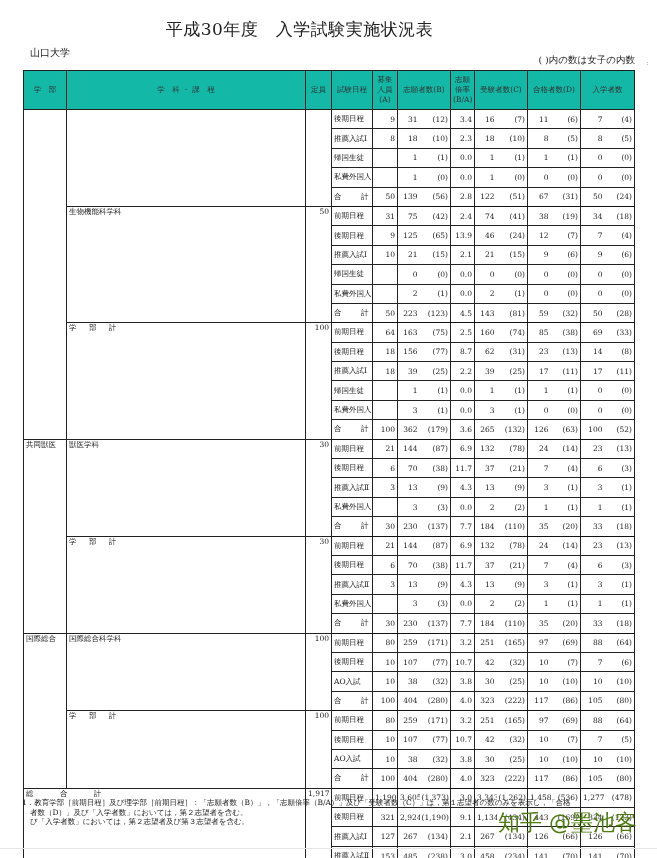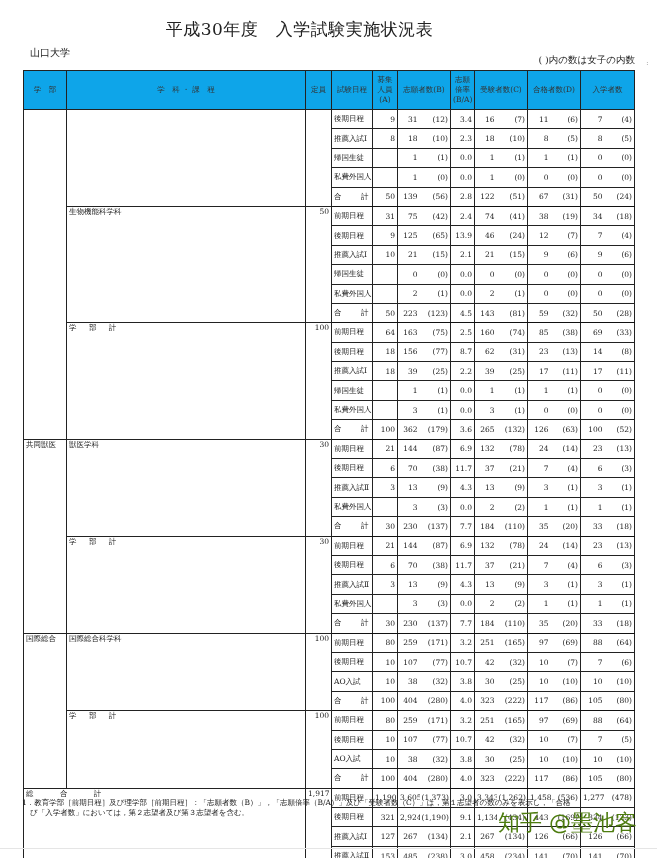--- a/index.html
+++ b/index.html
@@ -7,21 +7,21 @@
          font-family:"DejaVu Serif", "Liberation Serif", serif; color:#222; }
   .title { position:absolute; left:0; width:599px; top:18px; text-align:center;
            font-size:17px; letter-spacing:0.5px; }
   .univ { position:absolute; left:30px; top:46px; font-size:10px; }
   .note { position:absolute; right:22px; top:54px; font-size:9.5px; }
   .side-mark { position:absolute; left:646px; top:58px; font-size:8px; color:#999; }
   table.main { position:absolute; left:23px; top:70px; border-collapse:collapse;
                table-layout:fixed; width:612px; font-size:7.5px; }
   table.main td, table.main th { border:1px solid #222; padding:0 2px; height:18.4px;
                white-space:nowrap; overflow:hidden; }
-  table.main th { background:#0ea5e9; font-weight:normal; height:38px; line-height:10px;
+  table.main th { background:#14b8a6; font-weight:normal; height:38px; line-height:10px;
                   text-align:center; color:#333; font-size:7.5px; }
   td.num { text-align:right; }
   td.n-l { text-align:right; border-right:none !important; padding-right:1px; }
   td.n-r { text-align:right; border-left:none !important; }
   td.sched { text-align:left; }
   td.grp { vertical-align:top; text-align:left; padding-top:3px; }
   td.grp-c { vertical-align:top; padding-top:3px; letter-spacing:5px; }
   td.cap { vertical-align:top; text-align:right; padding-top:3px; }
   td.sum-label { text-align:right; letter-spacing:6px; }
   tr.sep td { border-bottom:1.5px solid #111; }
@@ -597,17 +597,18 @@
         <td class="n-l">141</td>
         <td class="n-r">(70)</td>
         <td class="n-l">141</td>
         <td class="n-r">(70)</td>
       </tr>
     </tbody>
 </table>
 
 <div class="footnotes">
   <div class="fn">1．教育学部［前期日程］及び理学部［前期日程］：「志願者数（B）」，「志願倍率（B/A）」及び「受験者数（C）」は，第１志望者の数のみを表示し，「合格</div>
+  <div class="fn fn-indent">者数（D）」及び「入学者数」においては，第２志望者を含む。</div>
   <div class="fn fn-indent">び「入学者数」においては，第２志望者及び第３志望者を含む。</div>
 </div>
 
 <div class="watermark">知乎 @墨池客</div>
 <div class="bottom-rule"></div>
 
 </body></html>

